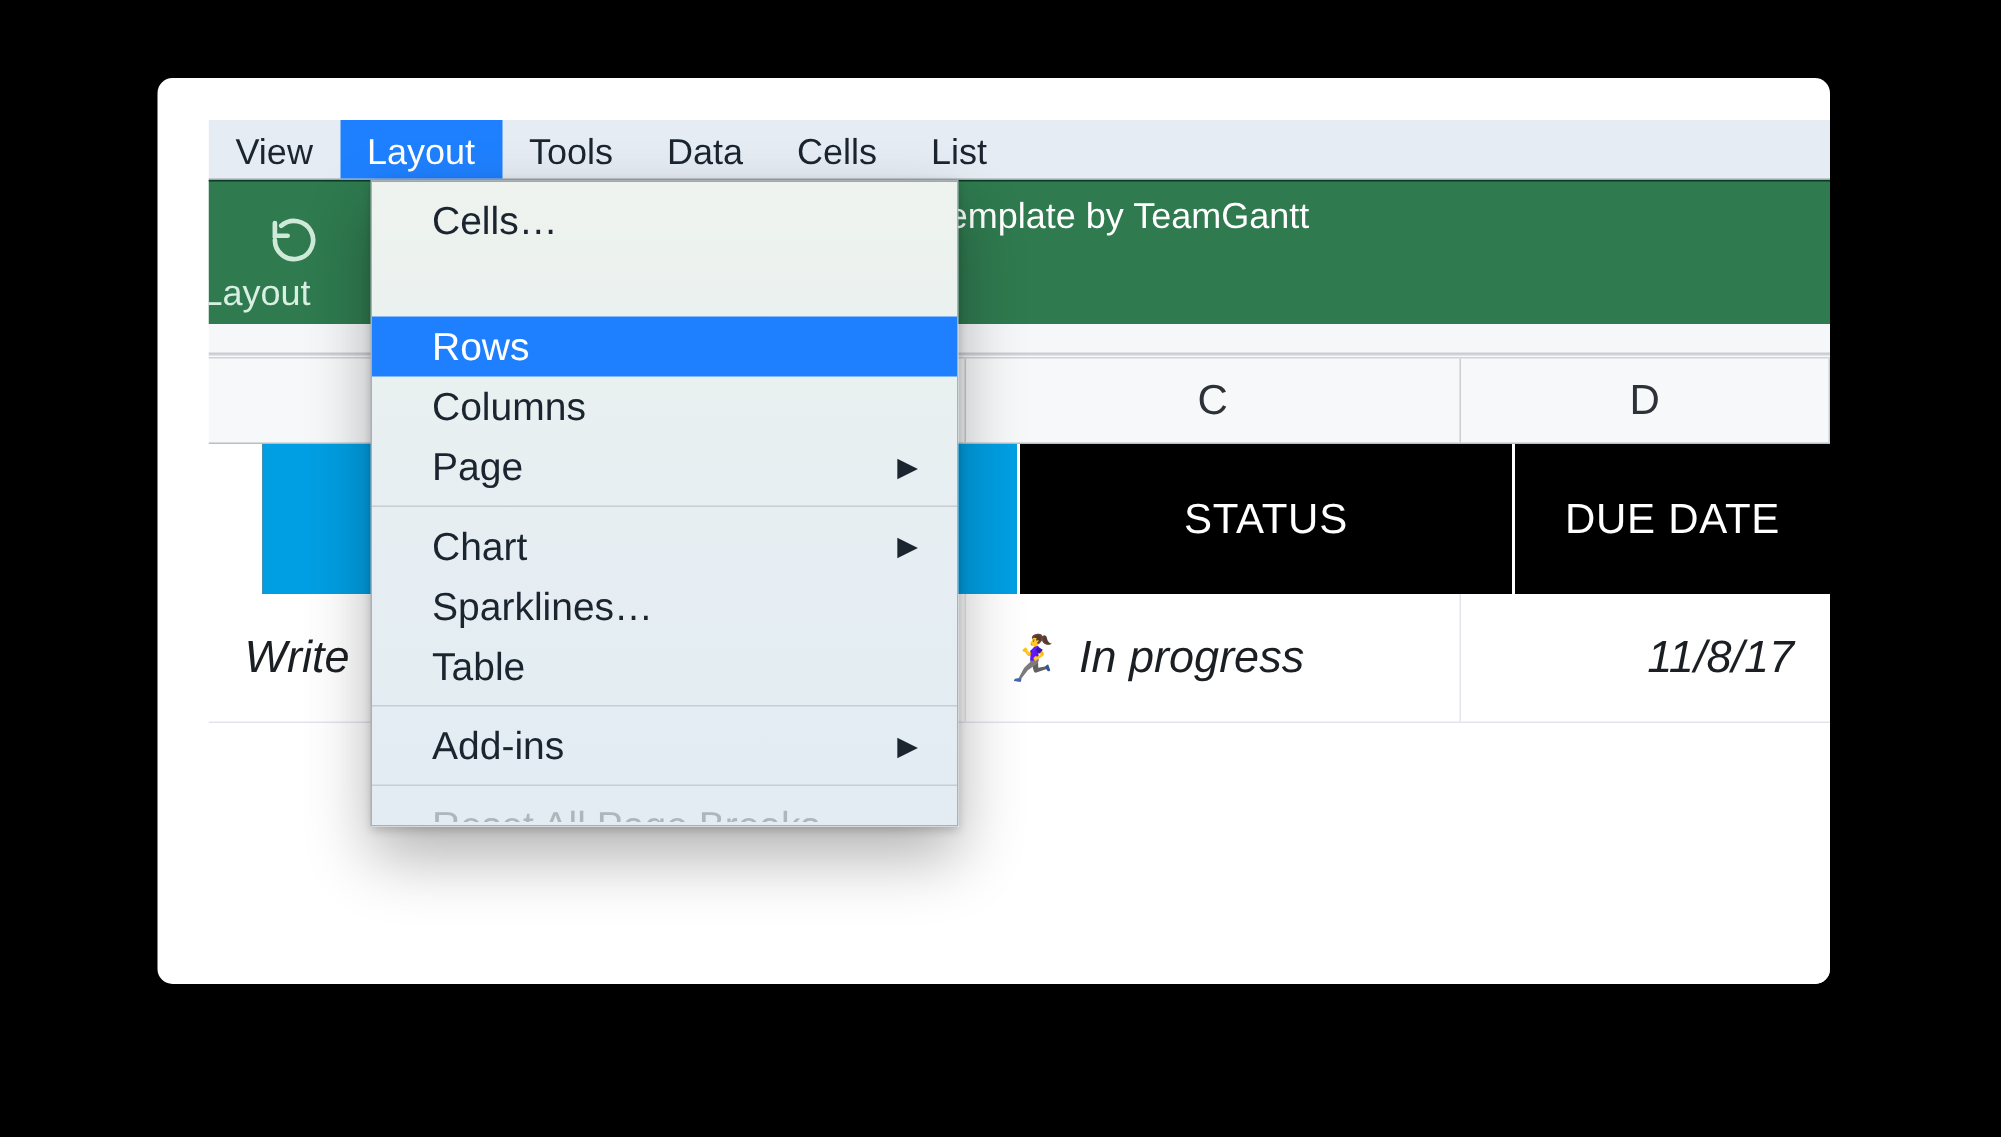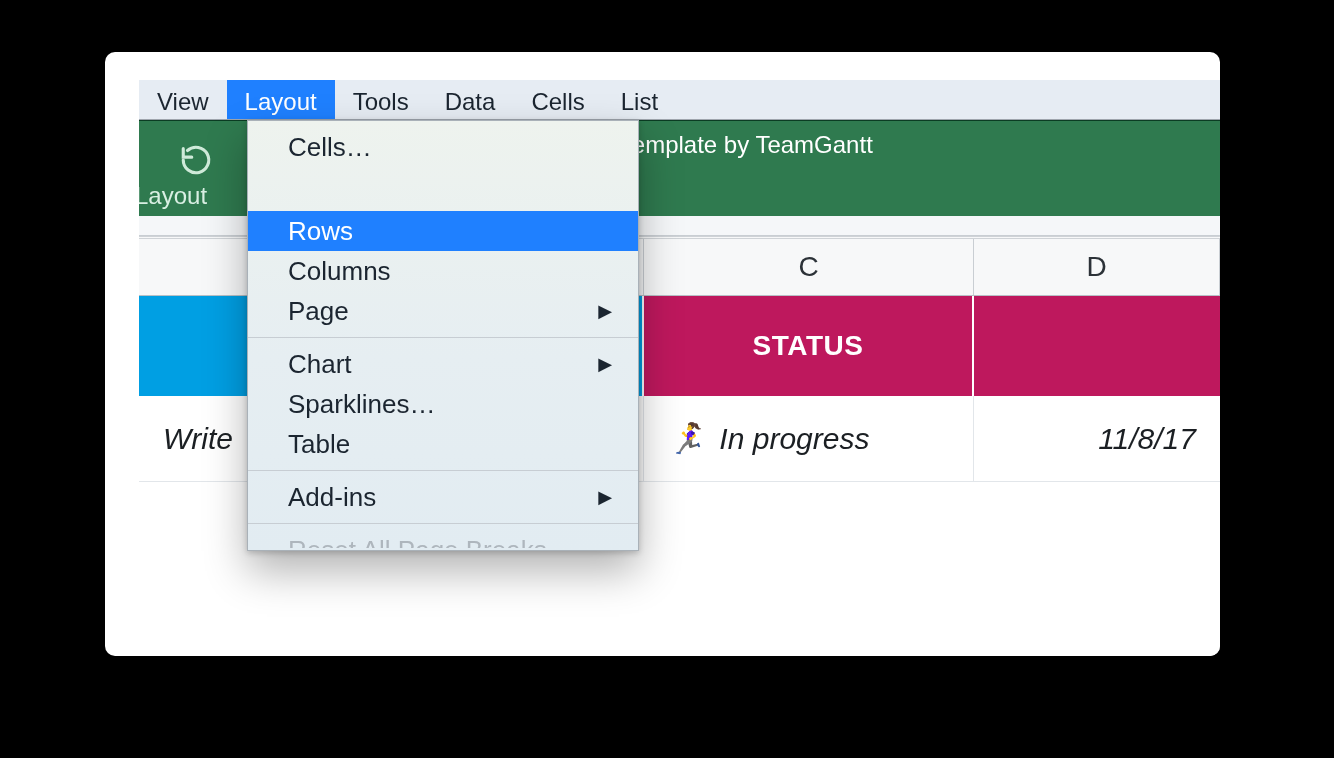--- a/index.html
+++ b/index.html
@@ -131,25 +131,26 @@
     border-right: 1px solid #c9ced3;
   }
   .colA { width: 505px; }
   .colC { width: 330px; }
   .colD { flex: 1; }
 
   
   .theadrow {
     height: 100px;
     display: flex;
-    background: #be185d;
+    background: #000000;
     color: #fff;
     font-size: 28px;
-    font-weight: 700;
+    font-weight: 400;
     letter-spacing: .5px;
+    margin-left: 36px;
   }
   .theadrow .cell {
     display: flex;
     align-items: center;
     justify-content: center;
     border-right: 2px solid #fff;
   }
   .theadrow .cA { width: 505px; background: #009fe3; }
   .theadrow .cC { width: 330px; }
   .theadrow .cD { flex: 1; border-right: none; }
@@ -263,20 +264,21 @@
 
     <div class="colheaders">
       <div class="col colA"></div>
       <div class="col colC">C</div>
       <div class="col colD">D</div>
     </div>
 
     <div class="theadrow">
       <div class="cell cA"></div>
       <div class="cell cC">STATUS</div>
+      <div class="cell cD">DUE DATE</div>
     </div>
 
     <div class="datarow">
       <div class="cell cA">
         <span>Write</span>
       </div>
       <div class="cell cC">
         <span class="runner">🏃‍♀️</span>
         <span>In progress</span>
       </div>

